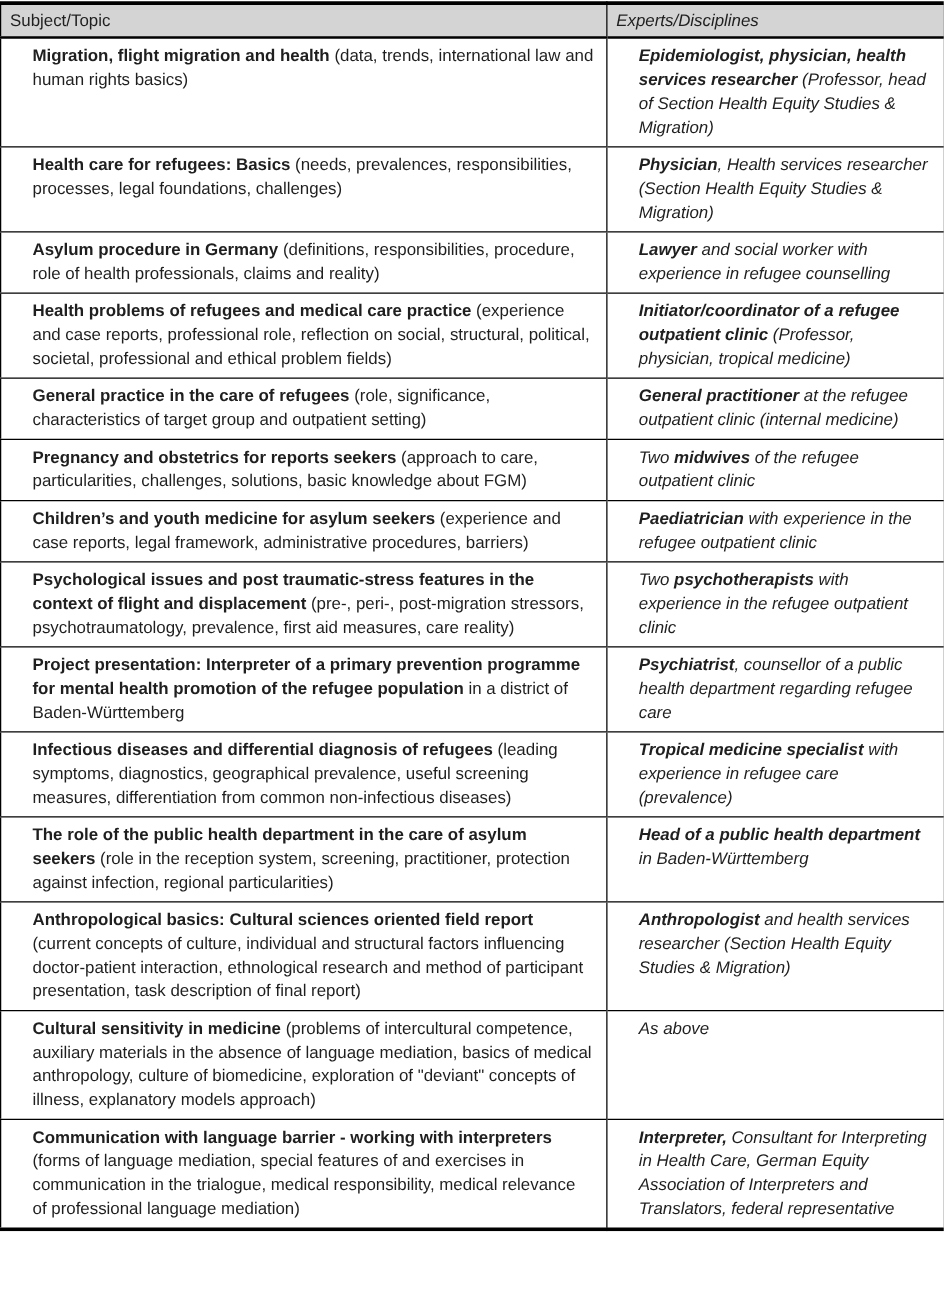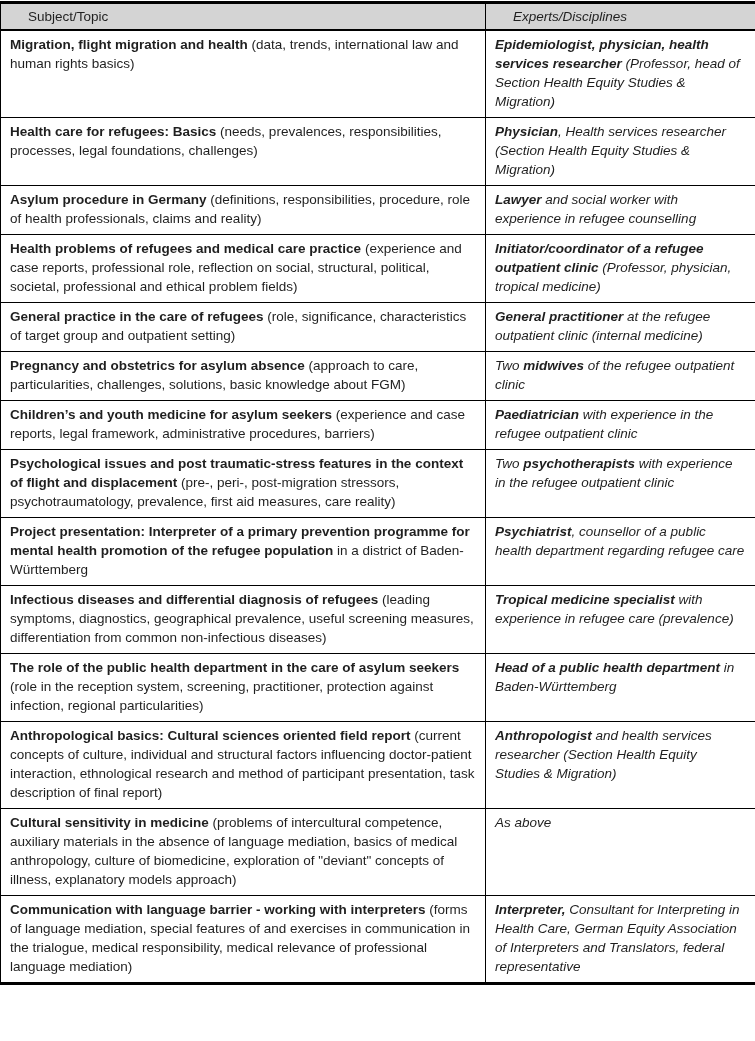--- a/index.html
+++ b/index.html
@@ -22,29 +22,29 @@
     border-right: 1.5px solid #000;
     margin-top: 1px;
   }
   col.c-subject { width: 485px; }
   col.c-experts { width: 270px; }
   th {
     background: #d4d4d4;
     font-weight: normal;
     text-align: left;
     font-size: 13.5px;
-    padding: 5px 8px 5px 27px;
+    padding: 5px 8px 5px 7px;
     border-bottom: 2px solid #000;
     vertical-align: middle;
   }
   td {
     vertical-align: top;
     font-size: 13.5px;
     line-height: 19px;
-    padding: 4px 10px 6px 9px;
+    padding: 4px 10px 6px 25px;
     border-top: 1px solid #000;
   }
   thead th + th,
   td + td {
     border-left: 1px solid #000;
     font-style: italic;
   }
   tbody tr:first-child td { border-top: none; }
   .b { font-weight: bold; }
 </style>
@@ -82,21 +82,21 @@
     <td><span class="b">Health problems of refugees and medical care practice</span><span> (experience and case reports, professional role, reflection on social, structural, political, societal, professional and ethical problem fields)</span></td>
     <td><span></span><span class="b">Initiator/coordinator of a refugee outpatient clinic</span><span> (Professor, physician, tropical medicine)</span></td>
   </tr>
 
   <tr>
     <td><span class="b">General practice in the care of refugees</span><span> (role, significance, characteristics of target group and outpatient setting)</span></td>
     <td><span></span><span class="b">General practitioner</span><span> at the refugee outpatient clinic (internal medicine)</span></td>
   </tr>
 
   <tr>
-    <td><span class="b">Pregnancy and obstetrics for asylum absence</span><span> (approach to care, particularities, challenges, solutions, basic knowledge about FGM)</span></td>
+    <td><span class="b">Pregnancy and obstetrics for reports seekers</span><span> (approach to care, particularities, challenges, solutions, basic knowledge about FGM)</span></td>
     <td><span>Two </span><span class="b">midwives</span><span> of the refugee outpatient clinic</span></td>
   </tr>
 
   <tr>
     <td><span class="b">Children’s and youth medicine for asylum seekers</span><span> (experience and case reports, legal framework, administrative procedures, barriers)</span></td>
     <td><span></span><span class="b">Paediatrician</span><span> with experience in the refugee outpatient clinic</span></td>
   </tr>
 
   <tr>
     <td><span class="b">Psychological issues and post traumatic-stress features in the context of flight and displacement</span><span> (pre-, peri-, post-migration stressors, psychotraumatology, prevalence, first aid measures, care reality)</span></td>

